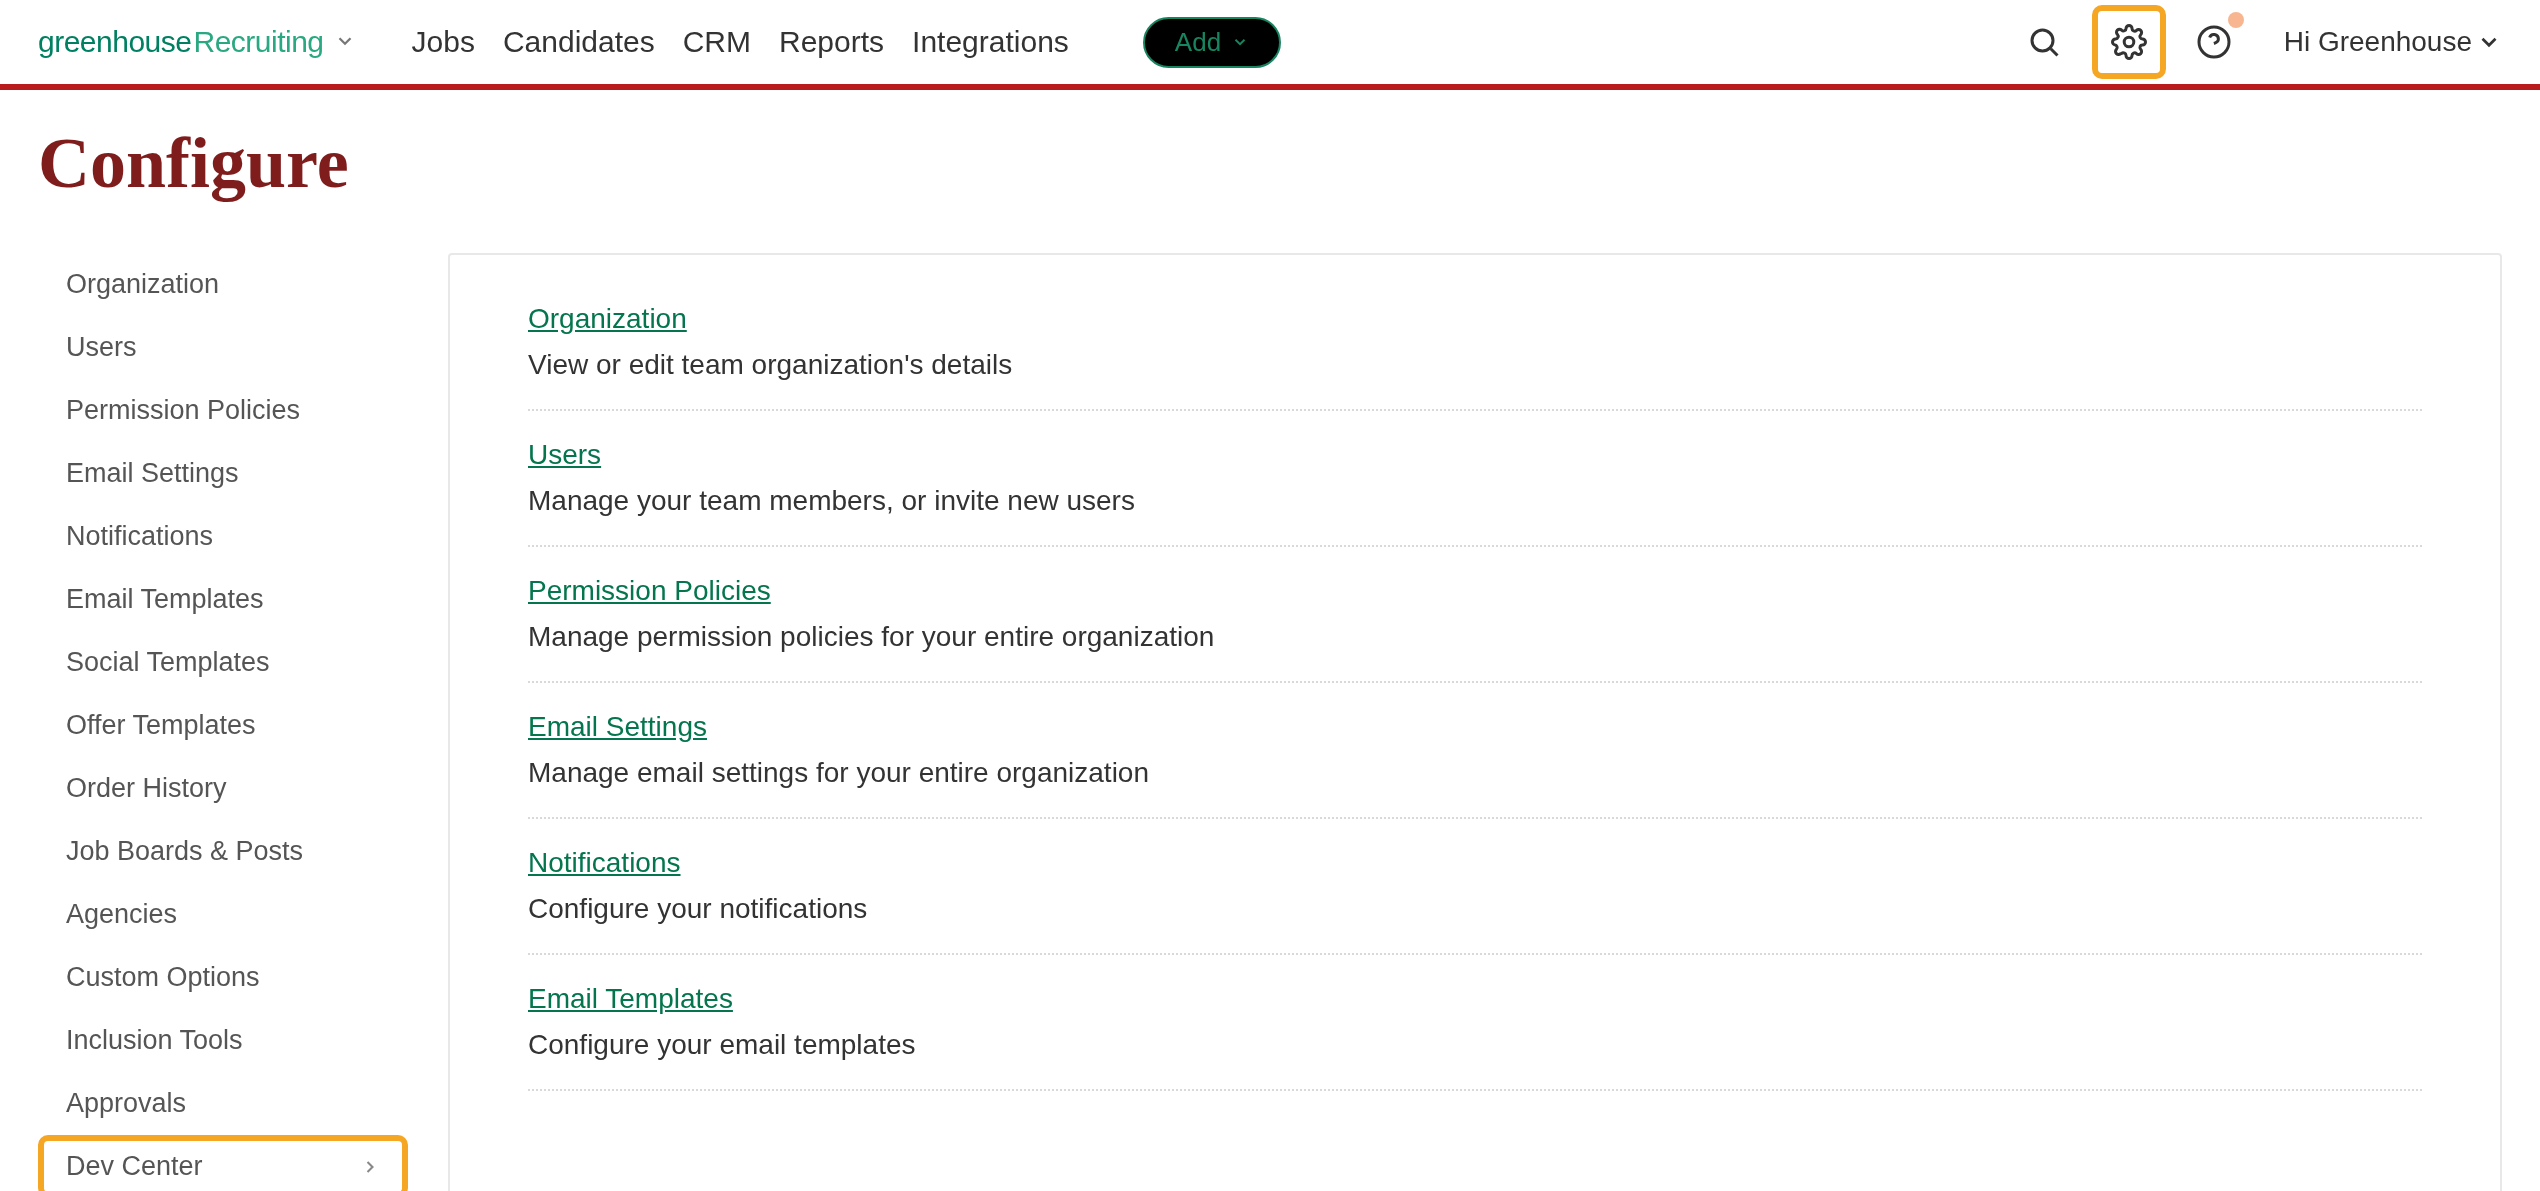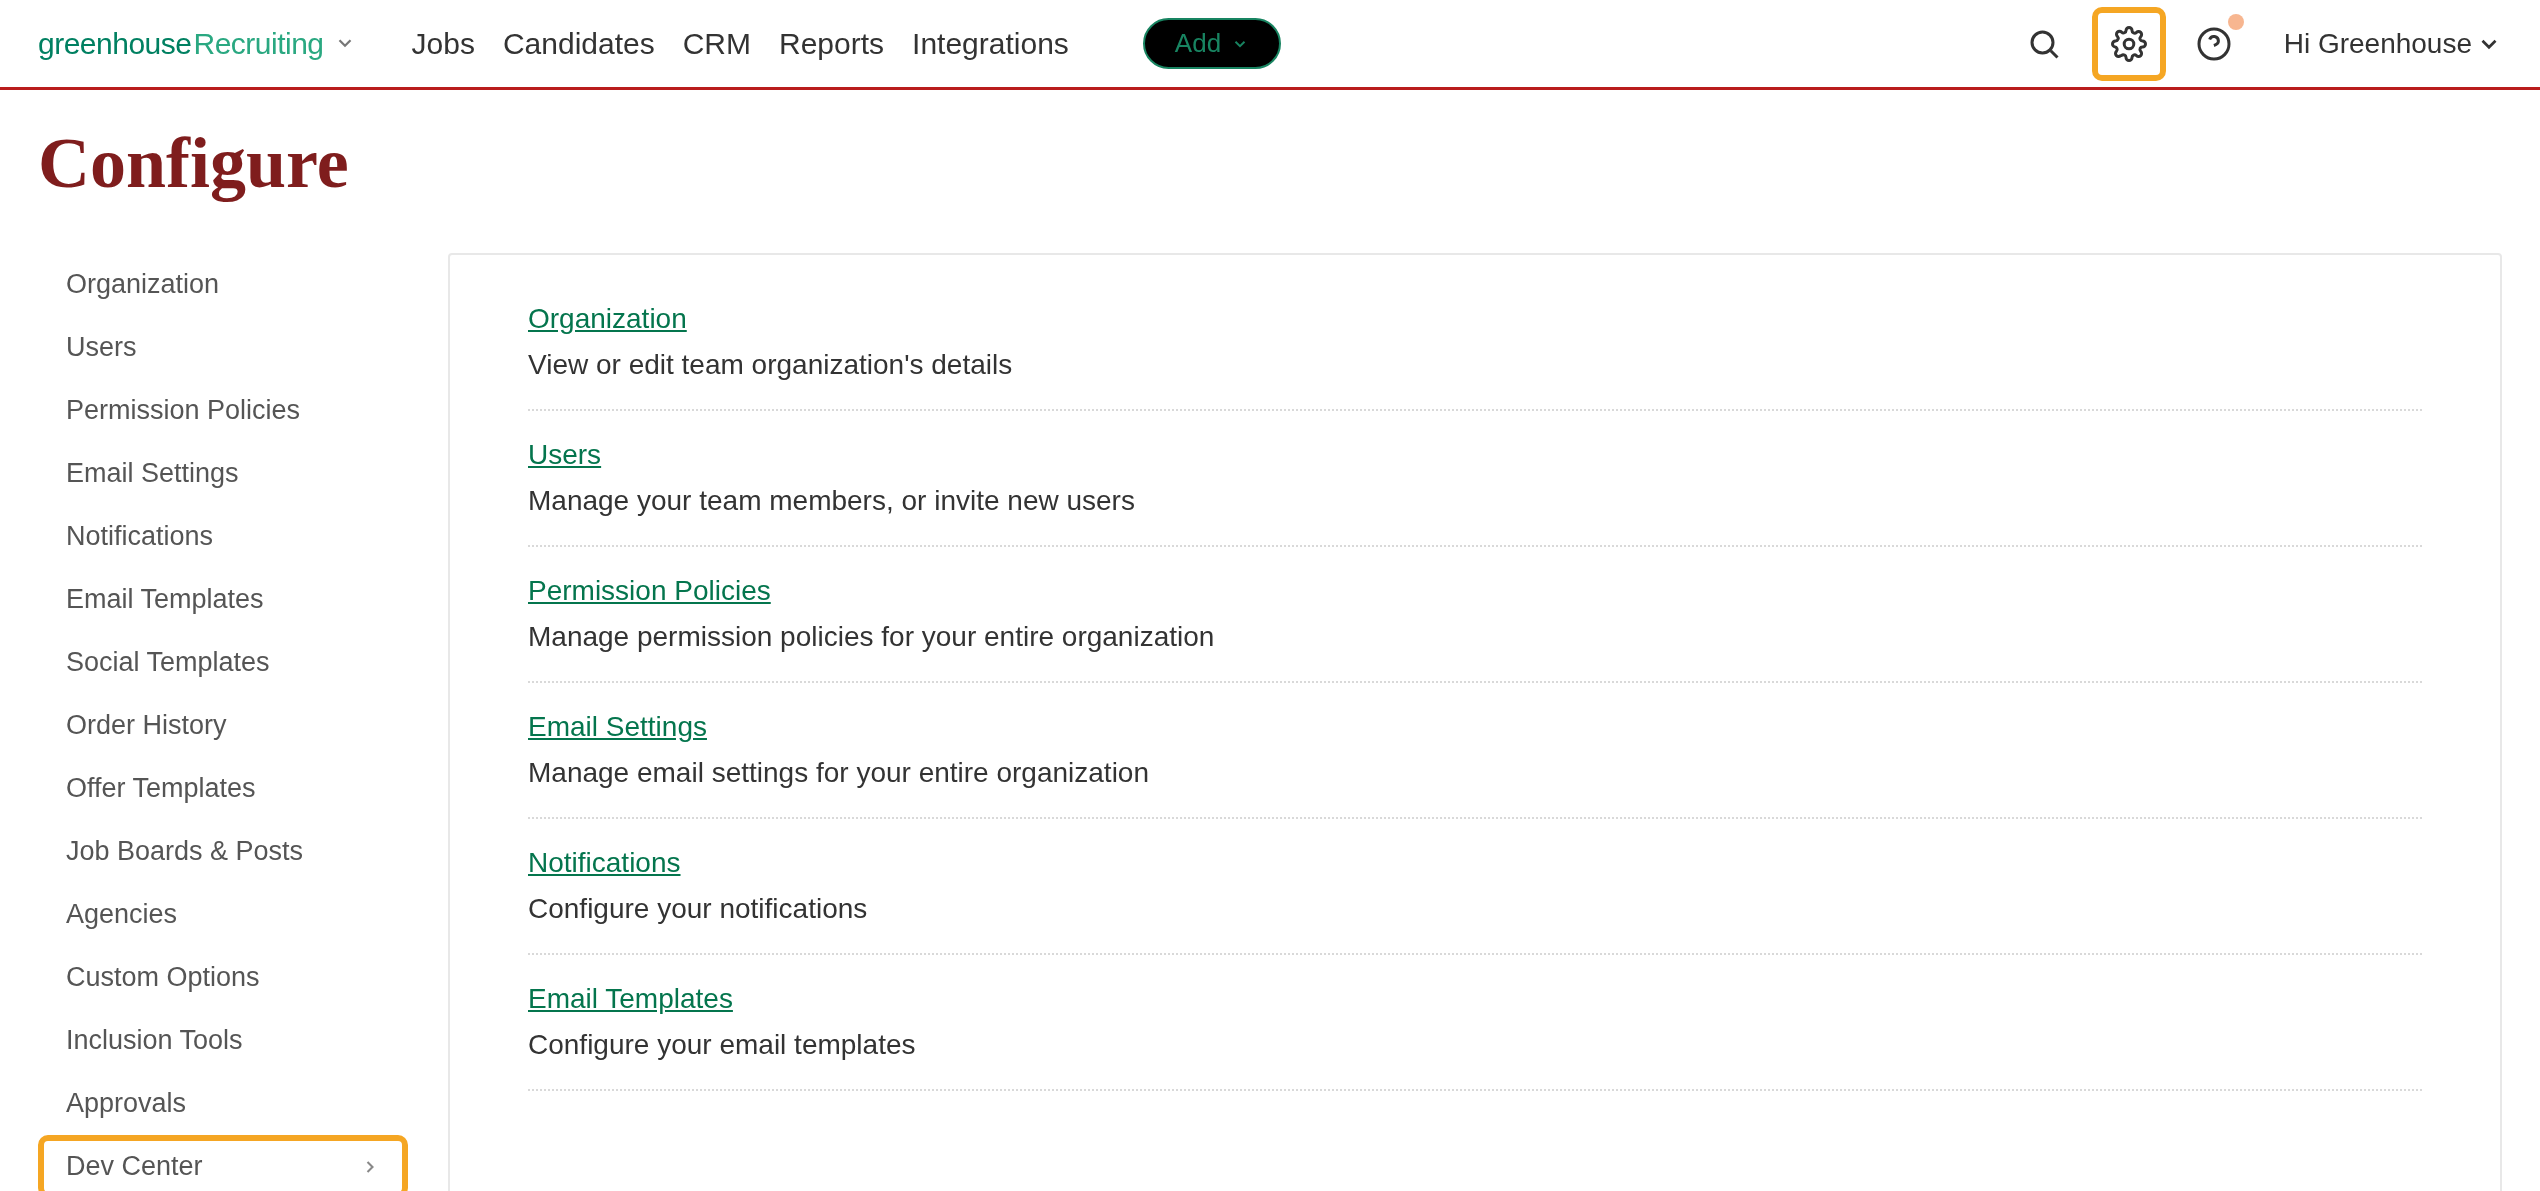--- a/index.html
+++ b/index.html
@@ -9,21 +9,21 @@
     color: #333;
     width: 2540px;
     font-size: 16px;
   }
   
   .topnav {
     display: flex;
     align-items: center;
     height: 90px;
     padding: 0 38px;
-    border-bottom: 3px solid #b91c1c;
+    border-bottom: 6px solid #b91c1c;
   }
   .logo {
     display: flex;
     align-items: baseline;
     font-size: 30px;
     letter-spacing: -0.5px;
     margin-right: 14px;
   }
   .logo-green { color: #008061; font-weight: 500; }
   .logo-rec   { color: #2aa881; font-weight: 500; margin-left: 2px; text-align: center; }
@@ -216,24 +216,24 @@
       <div class="sidebar-item">
         <span>Notifications</span>
       </div>
       <div class="sidebar-item">
         <span>Email Templates</span>
       </div>
       <div class="sidebar-item">
         <span>Social Templates</span>
       </div>
       <div class="sidebar-item">
+        <span>Offer Templates</span>
+      </div>
+      <div class="sidebar-item">
         <span>Order History</span>
-      </div>
-      <div class="sidebar-item">
-        <span>Offer Templates</span>
       </div>
       <div class="sidebar-item">
         <span>Job Boards &amp; Posts</span>
       </div>
       <div class="sidebar-item">
         <span>Agencies</span>
       </div>
       <div class="sidebar-item">
         <span>Custom Options</span>
       </div>

